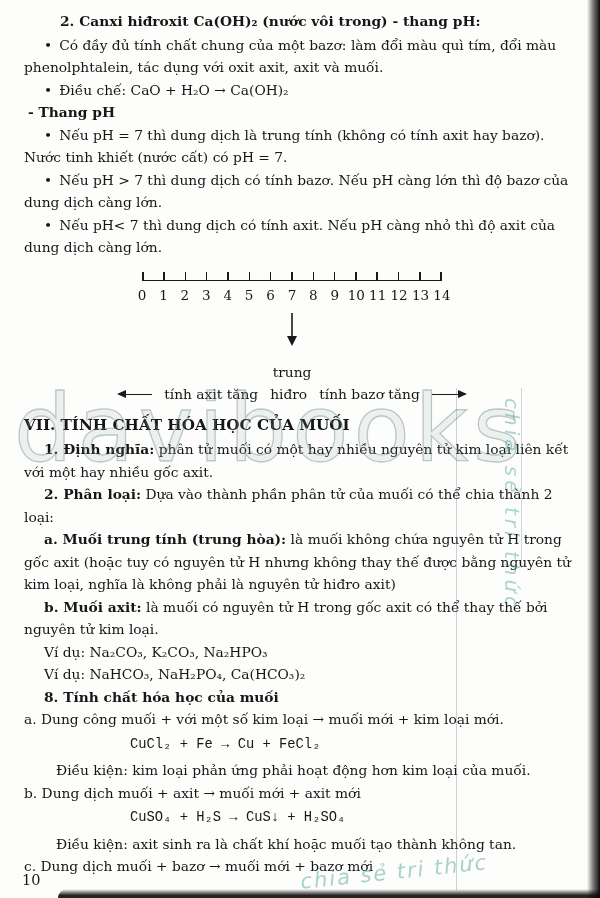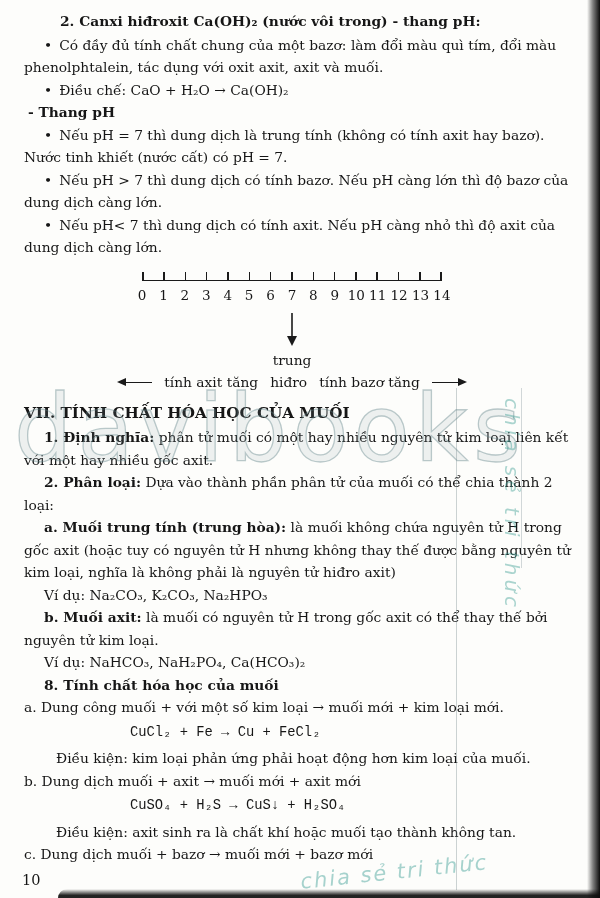--- a/index.html
+++ b/index.html
@@ -26,21 +26,21 @@
   .section-head { font-size:15.2px; margin:5px 0 2px 0; }
 
   
   .ph-diagram { width:300px; margin:13px 0 8px 118px; }
   .ph-ticks { display:flex; justify-content:space-between; height:8px; }
   .tick { width:1.5px; background:#1a1a1a; }
   .ph-line { height:1.5px; background:#1a1a1a; }
   .ph-numbers { display:flex; justify-content:space-between; margin-top:3px; }
   .ph-num { width:18px; margin:0 -9px; text-align:center; font-size:13.5px; }
   .ph-pointer { display:flex; flex-direction:column; align-items:center; margin-top:6px; }
-  .trung { margin-top:2px; }
+  .trung { margin-top:14px; }
   .ph-row { display:flex; align-items:center; justify-content:center; gap:12px;
             width:360px; margin-left:-30px; margin-top:0; font-size:13.8px; }
   .h-arrow { display:flex; align-items:center; }
   .shaft { width:26px; height:1.5px; background:#1a1a1a; }
   .head-left { width:0; height:0; border-top:4px solid transparent;
                border-bottom:4px solid transparent; border-right:9px solid #1a1a1a; }
   .head-right { width:0; height:0; border-top:4px solid transparent;
                 border-bottom:4px solid transparent; border-left:9px solid #1a1a1a; }
 
   
@@ -170,25 +170,25 @@
 
     <p class="para">
       <span class="bold">2. Phân loại:</span><span> Dựa vào thành phần phân tử của muối có thể chia thành 2 loại:</span>
     </p>
 
     <p class="para">
       <span class="bold">a. Muối trung tính (trung hòa):</span><span> là muối không chứa nguyên tử H trong gốc axit (hoặc tuy có nguyên tử H nhưng không thay thế được bằng nguyên tử kim loại, nghĩa là không phải là nguyên tử hiđro axit)</span>
     </p>
 
     <p class="para">
+      <span class="bold">b. Muối axit:</span><span> là muối có nguyên tử H trong gốc axit có thể thay thế bởi nguyên tử kim loại.</span>
+    </p>
+
+    <p class="para">
       <span>Ví dụ:</span><span> Na₂CO₃, K₂CO₃, Na₂HPO₃</span>
-    </p>
-
-    <p class="para">
-      <span class="bold">b. Muối axit:</span><span> là muối có nguyên tử H trong gốc axit có thể thay thế bởi nguyên tử kim loại.</span>
     </p>
 
     <p class="para">
       <span>Ví dụ:</span><span> NaHCO₃, NaH₂PO₄, Ca(HCO₃)₂</span>
     </p>
 
     <p class="para bold">8. Tính chất hóa học của muối</p>
 
     <p class="flush">a. Dung công muối + với một số kim loại → muối mới + kim loại mới.</p>
     <p class="equation">CuCl₂  +  Fe  →  Cu  +  FeCl₂</p>

